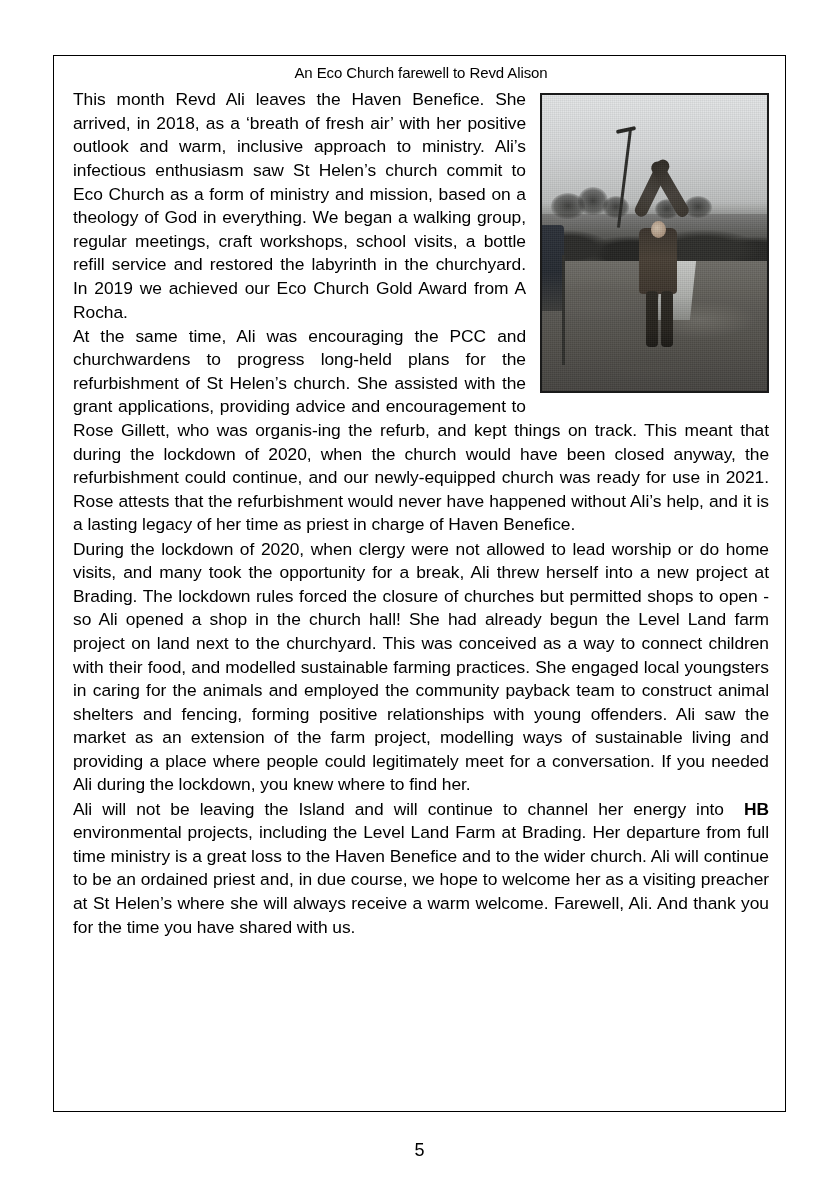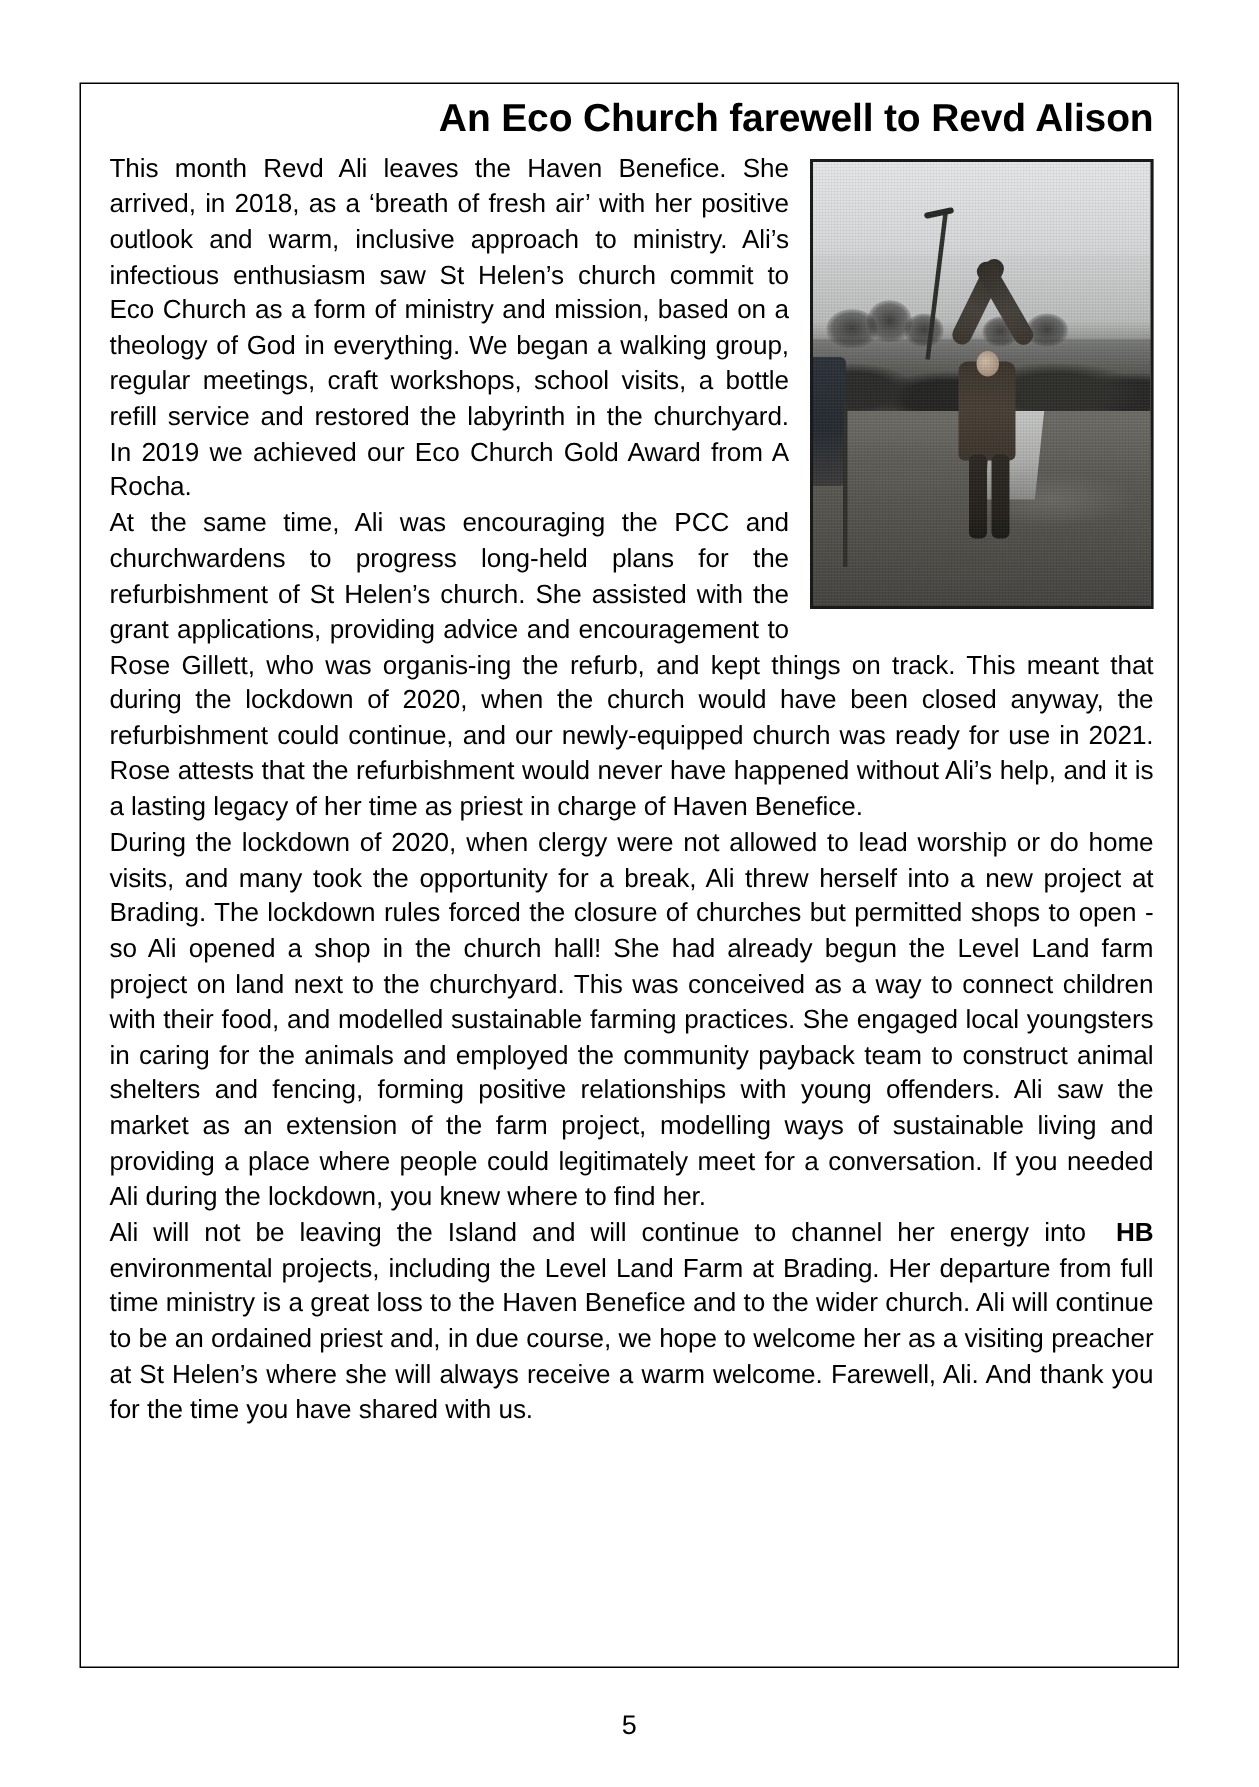--- a/index.html
+++ b/index.html
@@ -30,23 +30,23 @@
   .page-inner {
     position: absolute;
     left: 19px;
     top: 8px;
     width: 696px;
     box-sizing: border-box;
   }
 
   
   .article-title {
-    font-size: 26px;
-    font-weight: bold;
-    text-align: right;
+    font-size: 15px;
+    font-weight: normal;
+    text-align: center;
     letter-spacing: -0.1px;
     margin: 0 0 7px 0;
     line-height: 1.15;
   }
 
   
   .para {
     font-size: 17.4px;
     line-height: 23.6px;
     text-align: justify;

